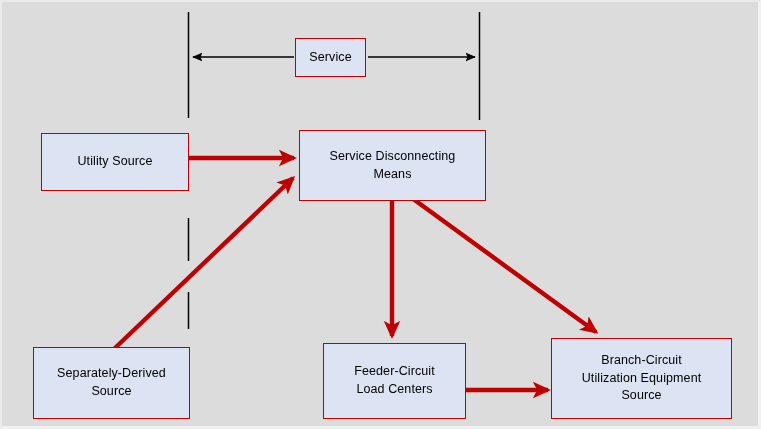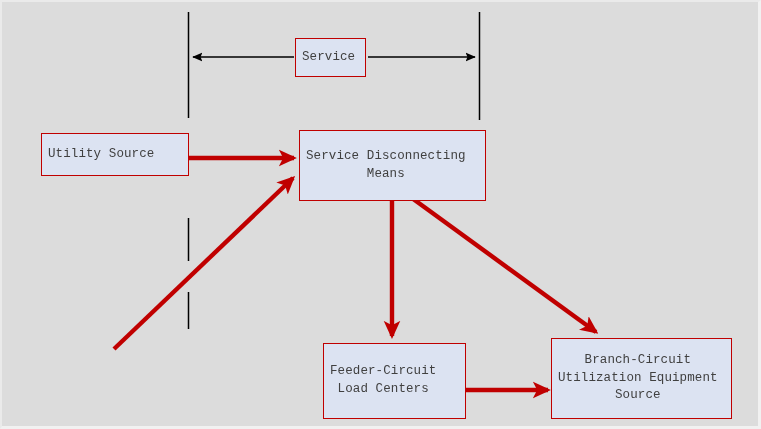--- a/index.html
+++ b/index.html
@@ -29,34 +29,35 @@
     height: 429px;
     pointer-events: none;
   }
   .node {
     position: absolute;
     box-sizing: border-box;
     background: #dce3f2;
     border: 1.6px solid #c00000;
     display: flex;
     align-items: center;
+    justify-content: center;
     text-align: center;
-    color: #404040;
-    font-family: Liberation Mono, monospace;
+    color: #000000;
+    font-family: Liberation Sans, sans-serif;
     line-height: 1.42;
     letter-spacing: 0.1px;
     z-index: 3;
   }
   .node-label {
     display: block;
     padding: 0 6px;
     white-space: pre-line;
   }
   #node-service       { left: 293px; top: 36px;  width: 71px;  height: 39px;  font-size: 12.5px; }
-  #node-utility       { left: 39px;  top: 131px; width: 148px; height: 43px;  font-size: 12.5px; }
+  #node-utility       { left: 39px;  top: 131px; width: 148px; height: 58px;  font-size: 12.5px; }
   #node-sdm           { left: 297px; top: 128px; width: 187px; height: 71px;  font-size: 12.5px; }
   #node-separately    { left: 31px;  top: 345px; width: 157px; height: 72px;  font-size: 12.5px; }
   #node-feeder        { left: 321px; top: 341px; width: 143px; height: 76px;  font-size: 12.5px; }
   #node-branch        { left: 549px; top: 336px; width: 181px; height: 81px;  font-size: 12.5px; }
 </style>
 </head>
 <body>
 
 <div id="canvas">
 
@@ -96,20 +97,24 @@
 
   <div class="node" id="node-utility">
     <span class="node-label">Utility Source</span>
   </div>
 
   <div class="node" id="node-sdm">
     <span class="node-label">Service Disconnecting
 Means</span>
   </div>
 
+  <div class="node" id="node-separately">
+    <span class="node-label">Separately-Derived
+Source</span>
+  </div>
 
   <div class="node" id="node-feeder">
     <span class="node-label">Feeder-Circuit
 Load Centers</span>
   </div>
 
   <div class="node" id="node-branch">
     <span class="node-label">Branch-Circuit
 Utilization Equipment
 Source</span>

